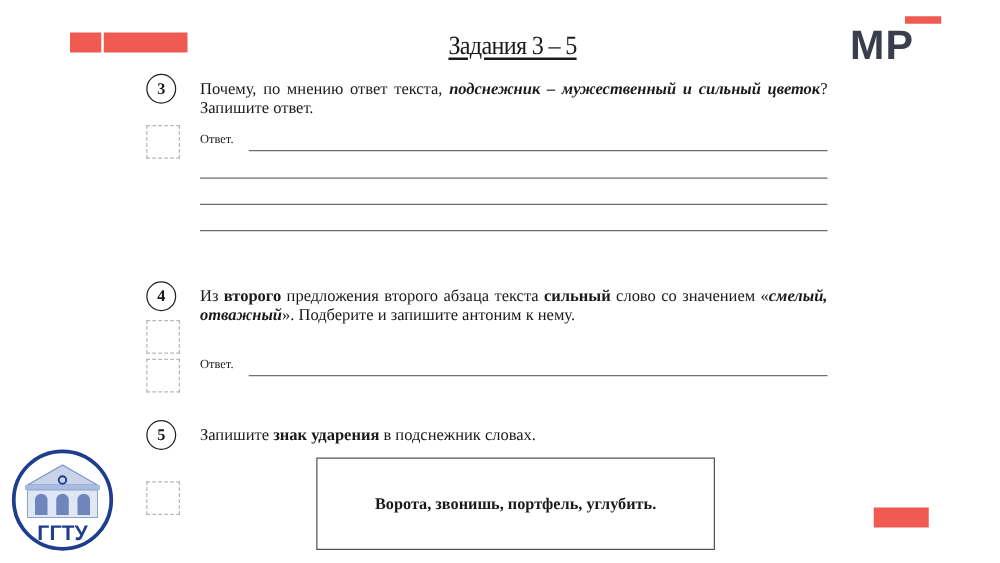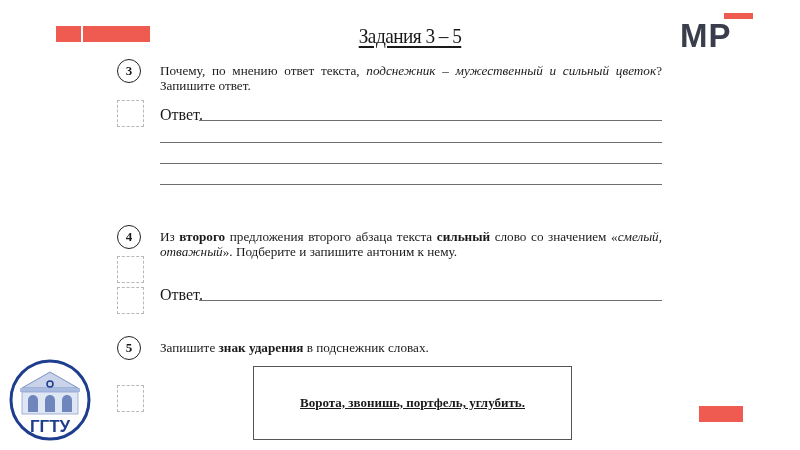--- a/index.html
+++ b/index.html
@@ -10,25 +10,25 @@
   .title { left: 0; width: 820px; top: 24px; text-align: center; font-size: 21px;
            text-decoration: underline; text-underline-offset: 3px; letter-spacing: -0.6px;
            transform: scaleX(0.92); }
   .mp-logo { left: 680px; top: 19px; font-family: "Liberation Sans", sans-serif; font-weight: 700;
              font-size: 33px; color: #3a3d4c; letter-spacing: 1px; line-height: 1; }
   .qnum { width: 22px; height: 22px; border: 1.3px solid #222; border-radius: 50%;
           display: flex; align-items: center; justify-content: center;
           font-weight: 700; font-size: 13px; }
   .box { width: 25px; height: 25px; border: 1px dashed #b8b8b8; }
   .qtext { font-size: 13.2px; line-height: 15px; text-align: justify; }
-  .qtext i { font-style: italic; }
-  .ans-label { font-size: 16px; }
+  .qtext i { font-style: italic; font-weight: bold; }
+  .ans-label { font-size: 10px; }
   .line { height: 1px; background: #6e6e6e; }
   .word-box { border: 1px solid #555; display: flex; align-items: center; justify-content: center;
-              font-weight: 700; font-size: 13px; text-decoration: underline; }
+              font-weight: 700; font-size: 13px; }
 </style>
 </head>
 <body>
 
 <div class="abs deco-bar" style="left:56px;top:26px;width:25px;height:16px;"></div>
 <div class="abs deco-bar" style="left:83px;top:26px;width:67px;height:16px;"></div>
 
 <div class="abs title">Задания 3 – 5</div>
 
 <div class="abs deco-bar" style="left:724px;top:13px;width:29px;height:6px;"></div>

